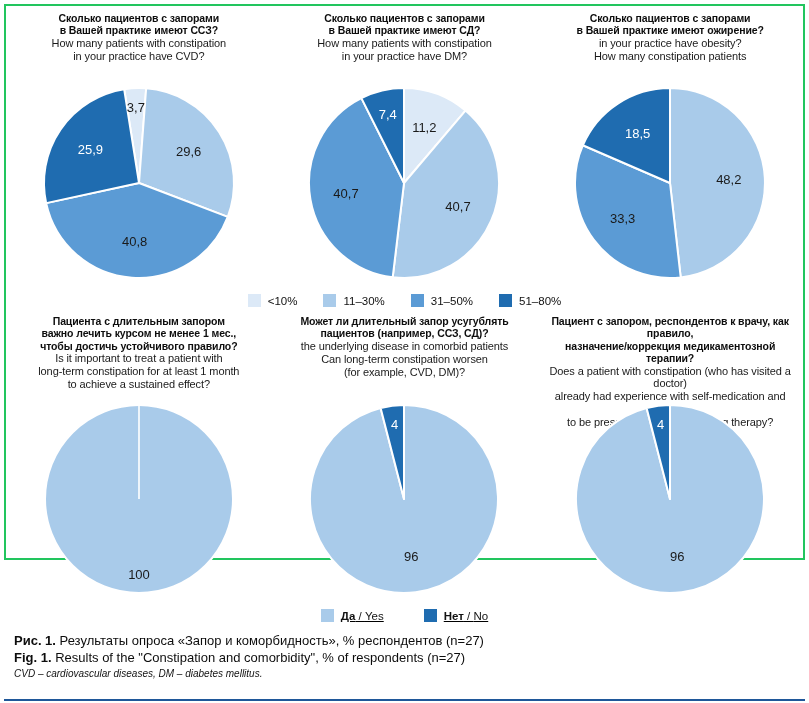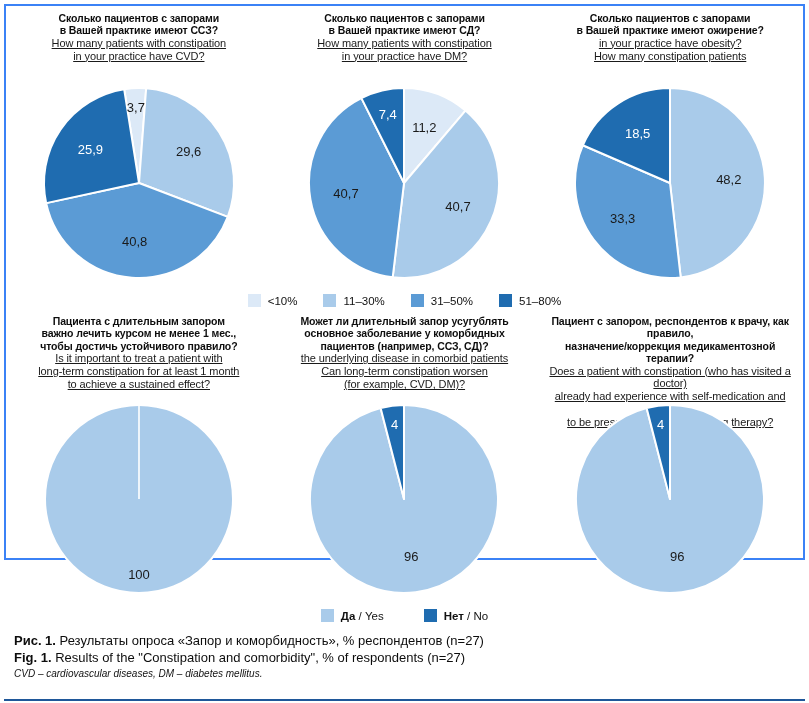--- a/index.html
+++ b/index.html
@@ -14,21 +14,21 @@
     height: 703px;
     background: #ffffff;
     overflow: hidden;
   }
 
   
   #figure-box {
     position: absolute;
     left: 4px; top: 4px;
     width: 801px; height: 556px;
-    border: 2px solid #3b82f6;
+    border: 2px solid #22c55e;
     background: #fff;
   }
 
   .grid-row {
     display: flex;
     width: 100%;
   }
   .cell {
     width: 33.333%;
     position: relative;
@@ -44,21 +44,20 @@
     font-size: 10.5px;
     font-weight: bold;
     color: #0d0d0d;
     letter-spacing: -0.1px;
   }
   .t-en {
     font-size: 11px;
     font-weight: normal;
     color: #1a1a1a;
     letter-spacing: -0.1px;
-    text-decoration: underline;
   }
   .titles-top { height: 78px; }
   .titles-bottom { height: 92px; }
 
   
   .pie-wrap {
     position: relative;
     width: 100%;
   }
   .pie-wrap svg { display: block; margin: 0 auto; }
@@ -225,21 +224,20 @@
               <circle cx="116" cy="98" r="94" fill="#a9cbea" stroke="#ffffff" stroke-width="2" stroke-linejoin="round"></circle>
               <line x1="116" y1="98" x2="116.00" y2="4.00" stroke="#ffffff" stroke-width="1.6"></line>
               <text x="116.0" y="177.7" text-anchor="middle" class="slice-label dark">100</text>
             </svg>
           </div>
       </div>
 
       <div class="cell">
         <div class="titles titles-bottom">
           <div class="t-ru">Может ли длительный запор усугублять</div>
-          <div class="t-ru">основное заболевание у коморбидных</div>
           <div class="t-ru">пациентов (например, ССЗ, СД)?</div>
           <div class="t-en">the underlying disease in comorbid patients</div>
           <div class="t-en">Can long-term constipation worsen</div>
           <div class="t-en">(for example, CVD, DM)?</div>
         </div>
         <div class="pie-wrap">
             <svg width="232" height="202" viewBox="0 0 232 202">
               <path d="M 116 98 L 116.00 4.00 A 94 94 0 1 1 92.62 6.95 Z" fill="#a9cbea" stroke="#ffffff" stroke-width="2" stroke-linejoin="round"></path>
               <path d="M 116 98 L 92.62 6.95 A 94 94 0 0 1 116.00 4.00 Z" fill="#1f6cb0" stroke="#ffffff" stroke-width="2" stroke-linejoin="round"></path>
               <text x="123.3" y="160.3" text-anchor="middle" class="slice-label dark">96</text>
@@ -261,21 +259,21 @@
               <path d="M 116 98 L 116.00 4.00 A 94 94 0 1 1 92.62 6.95 Z" fill="#a9cbea" stroke="#ffffff" stroke-width="2" stroke-linejoin="round"></path>
               <path d="M 116 98 L 92.62 6.95 A 94 94 0 0 1 116.00 4.00 Z" fill="#1f6cb0" stroke="#ffffff" stroke-width="2" stroke-linejoin="round"></path>
               <text x="123.3" y="160.3" text-anchor="middle" class="slice-label dark">96</text>
               <text x="106.6" y="27.9" text-anchor="middle" class="slice-label light">4</text>
             </svg>
           </div>
       </div>
 
     </div>
 
-    <div class="legend" id="bottom-legend" style="gap: 40px;">
+    <div class="legend" id="bottom-legend" style="gap: 40px; text-decoration: underline;">
         <div class="legend-item">
           <span class="swatch" style="background: rgb(169, 203, 234);"></span>
           <span><span class="lg-ru">Да</span><span class="lg-sep"> / </span><span class="lg-en">Yes</span></span>
         </div>
         <div class="legend-item">
           <span class="swatch" style="background: rgb(31, 108, 176);"></span>
           <span><span class="lg-ru">Нет</span><span class="lg-sep"> / </span><span class="lg-en">No</span></span>
         </div>
       </div>
 

